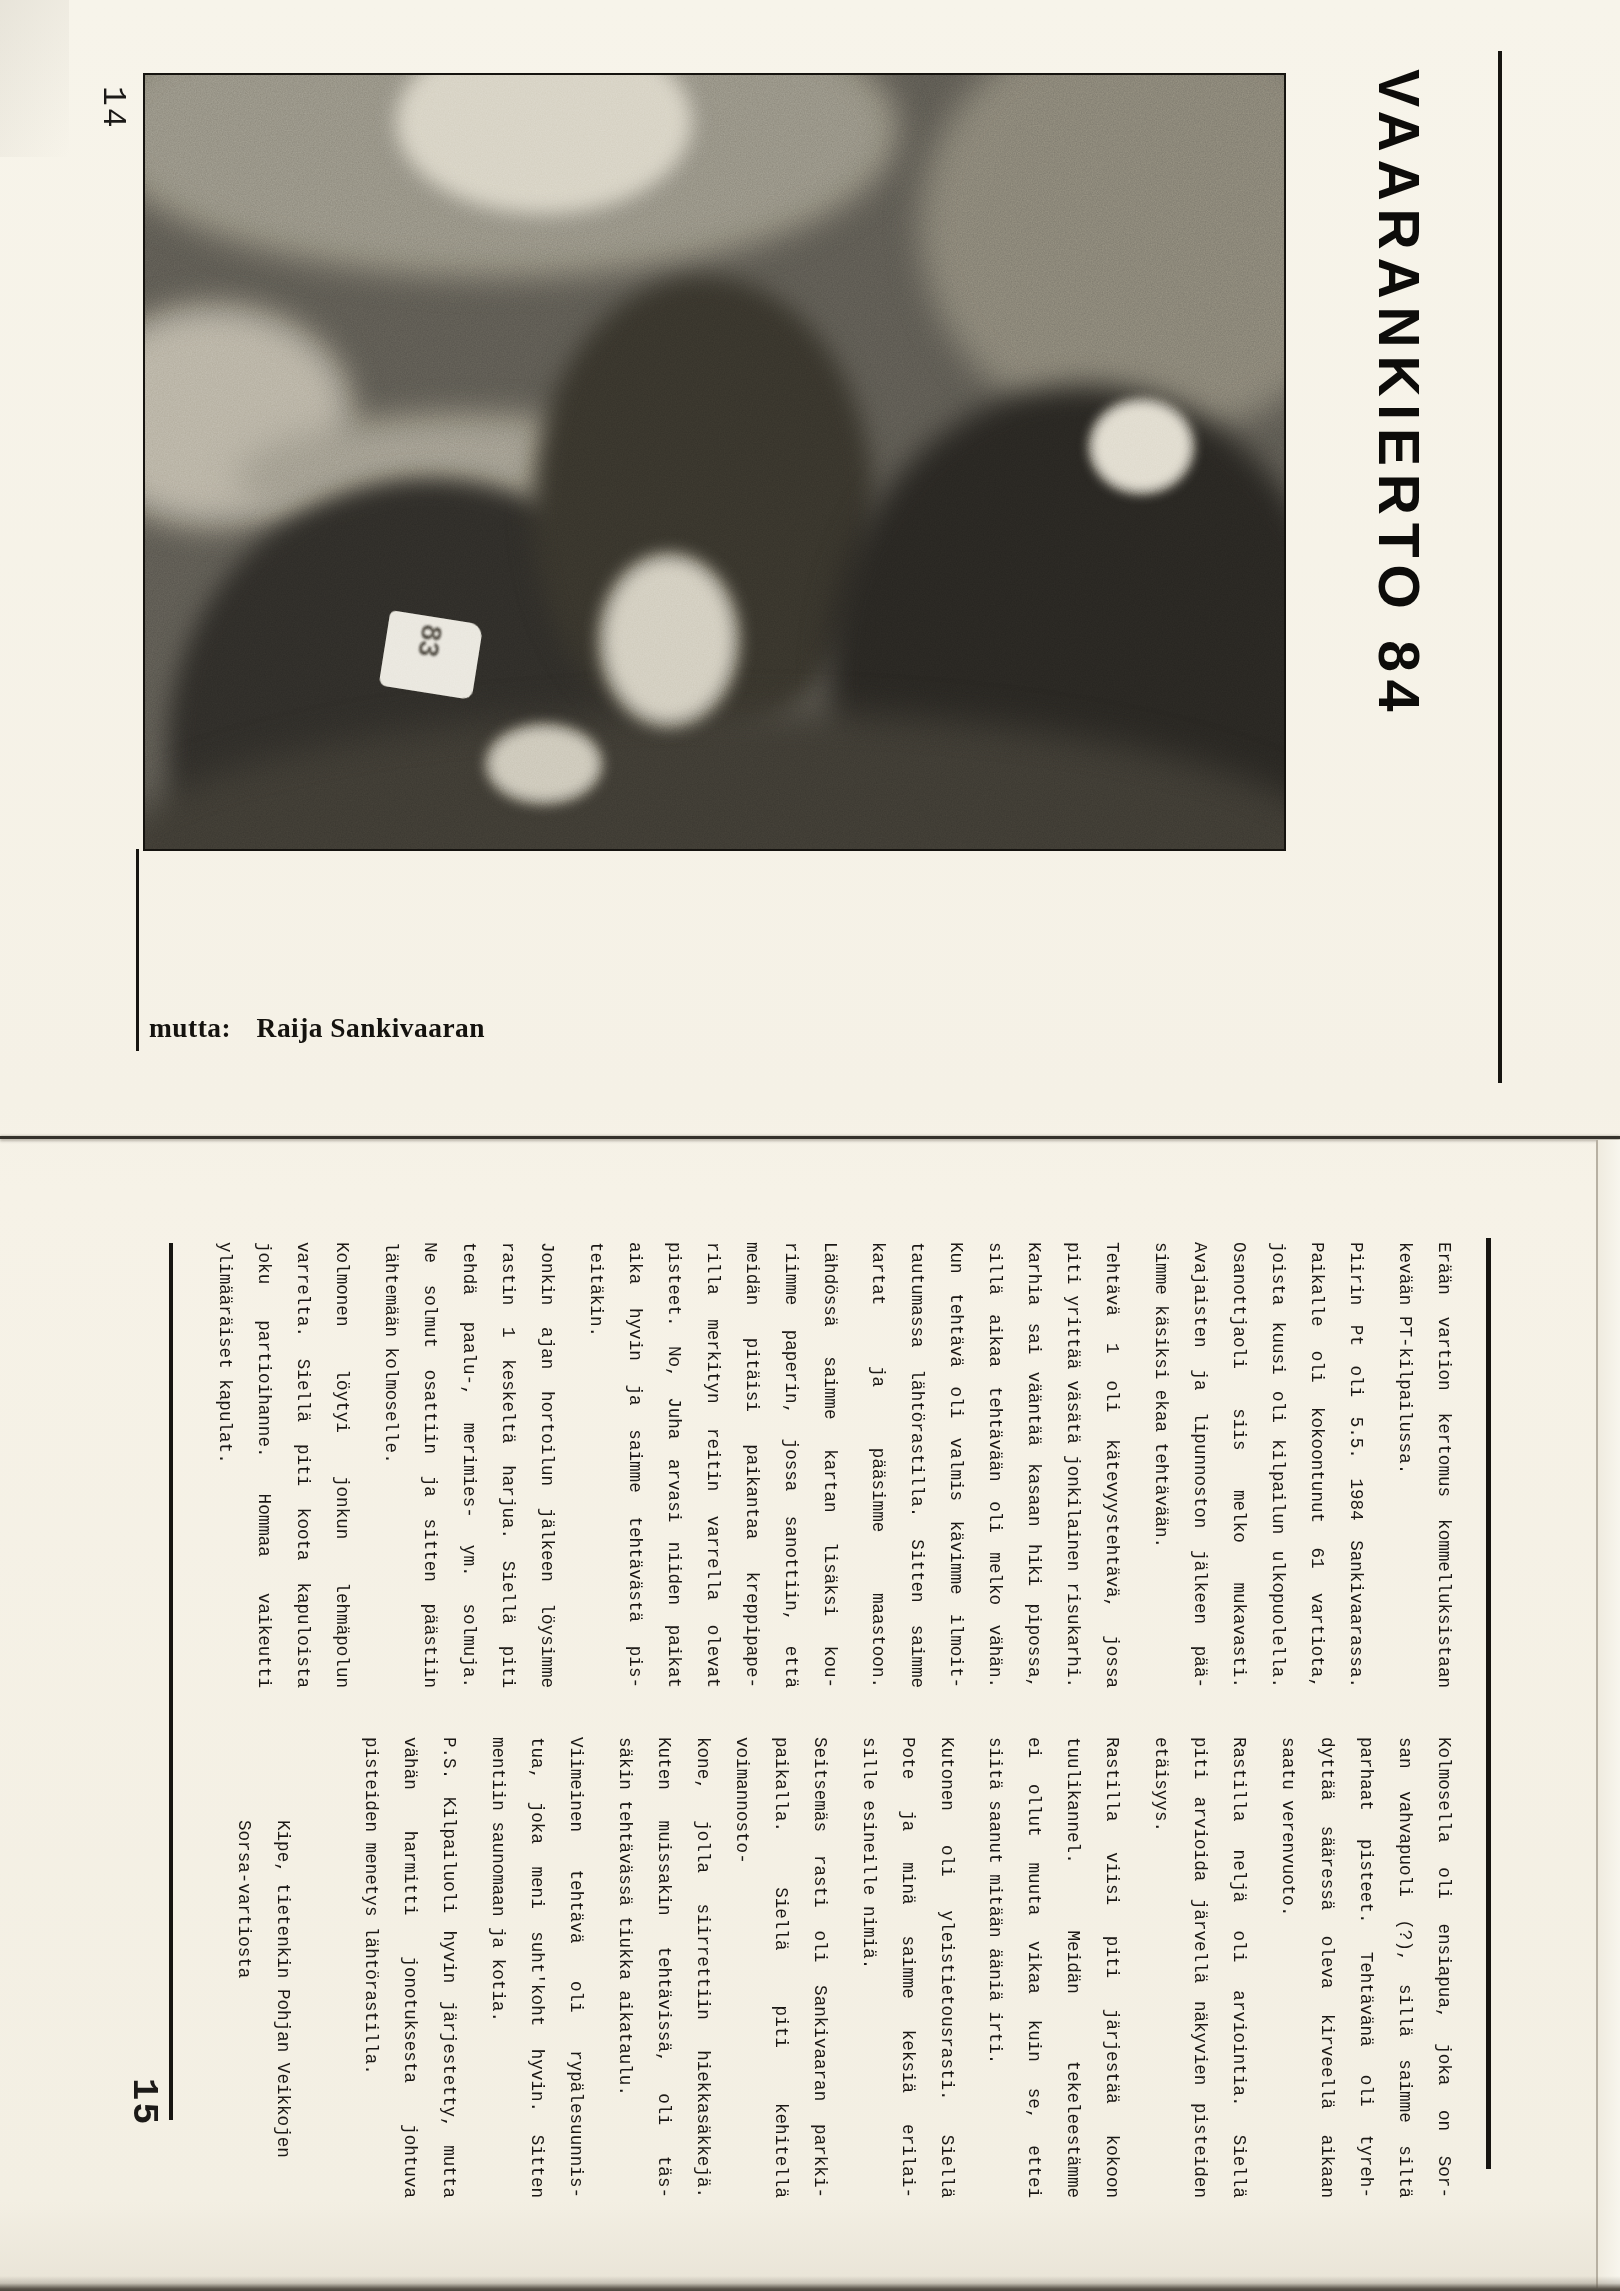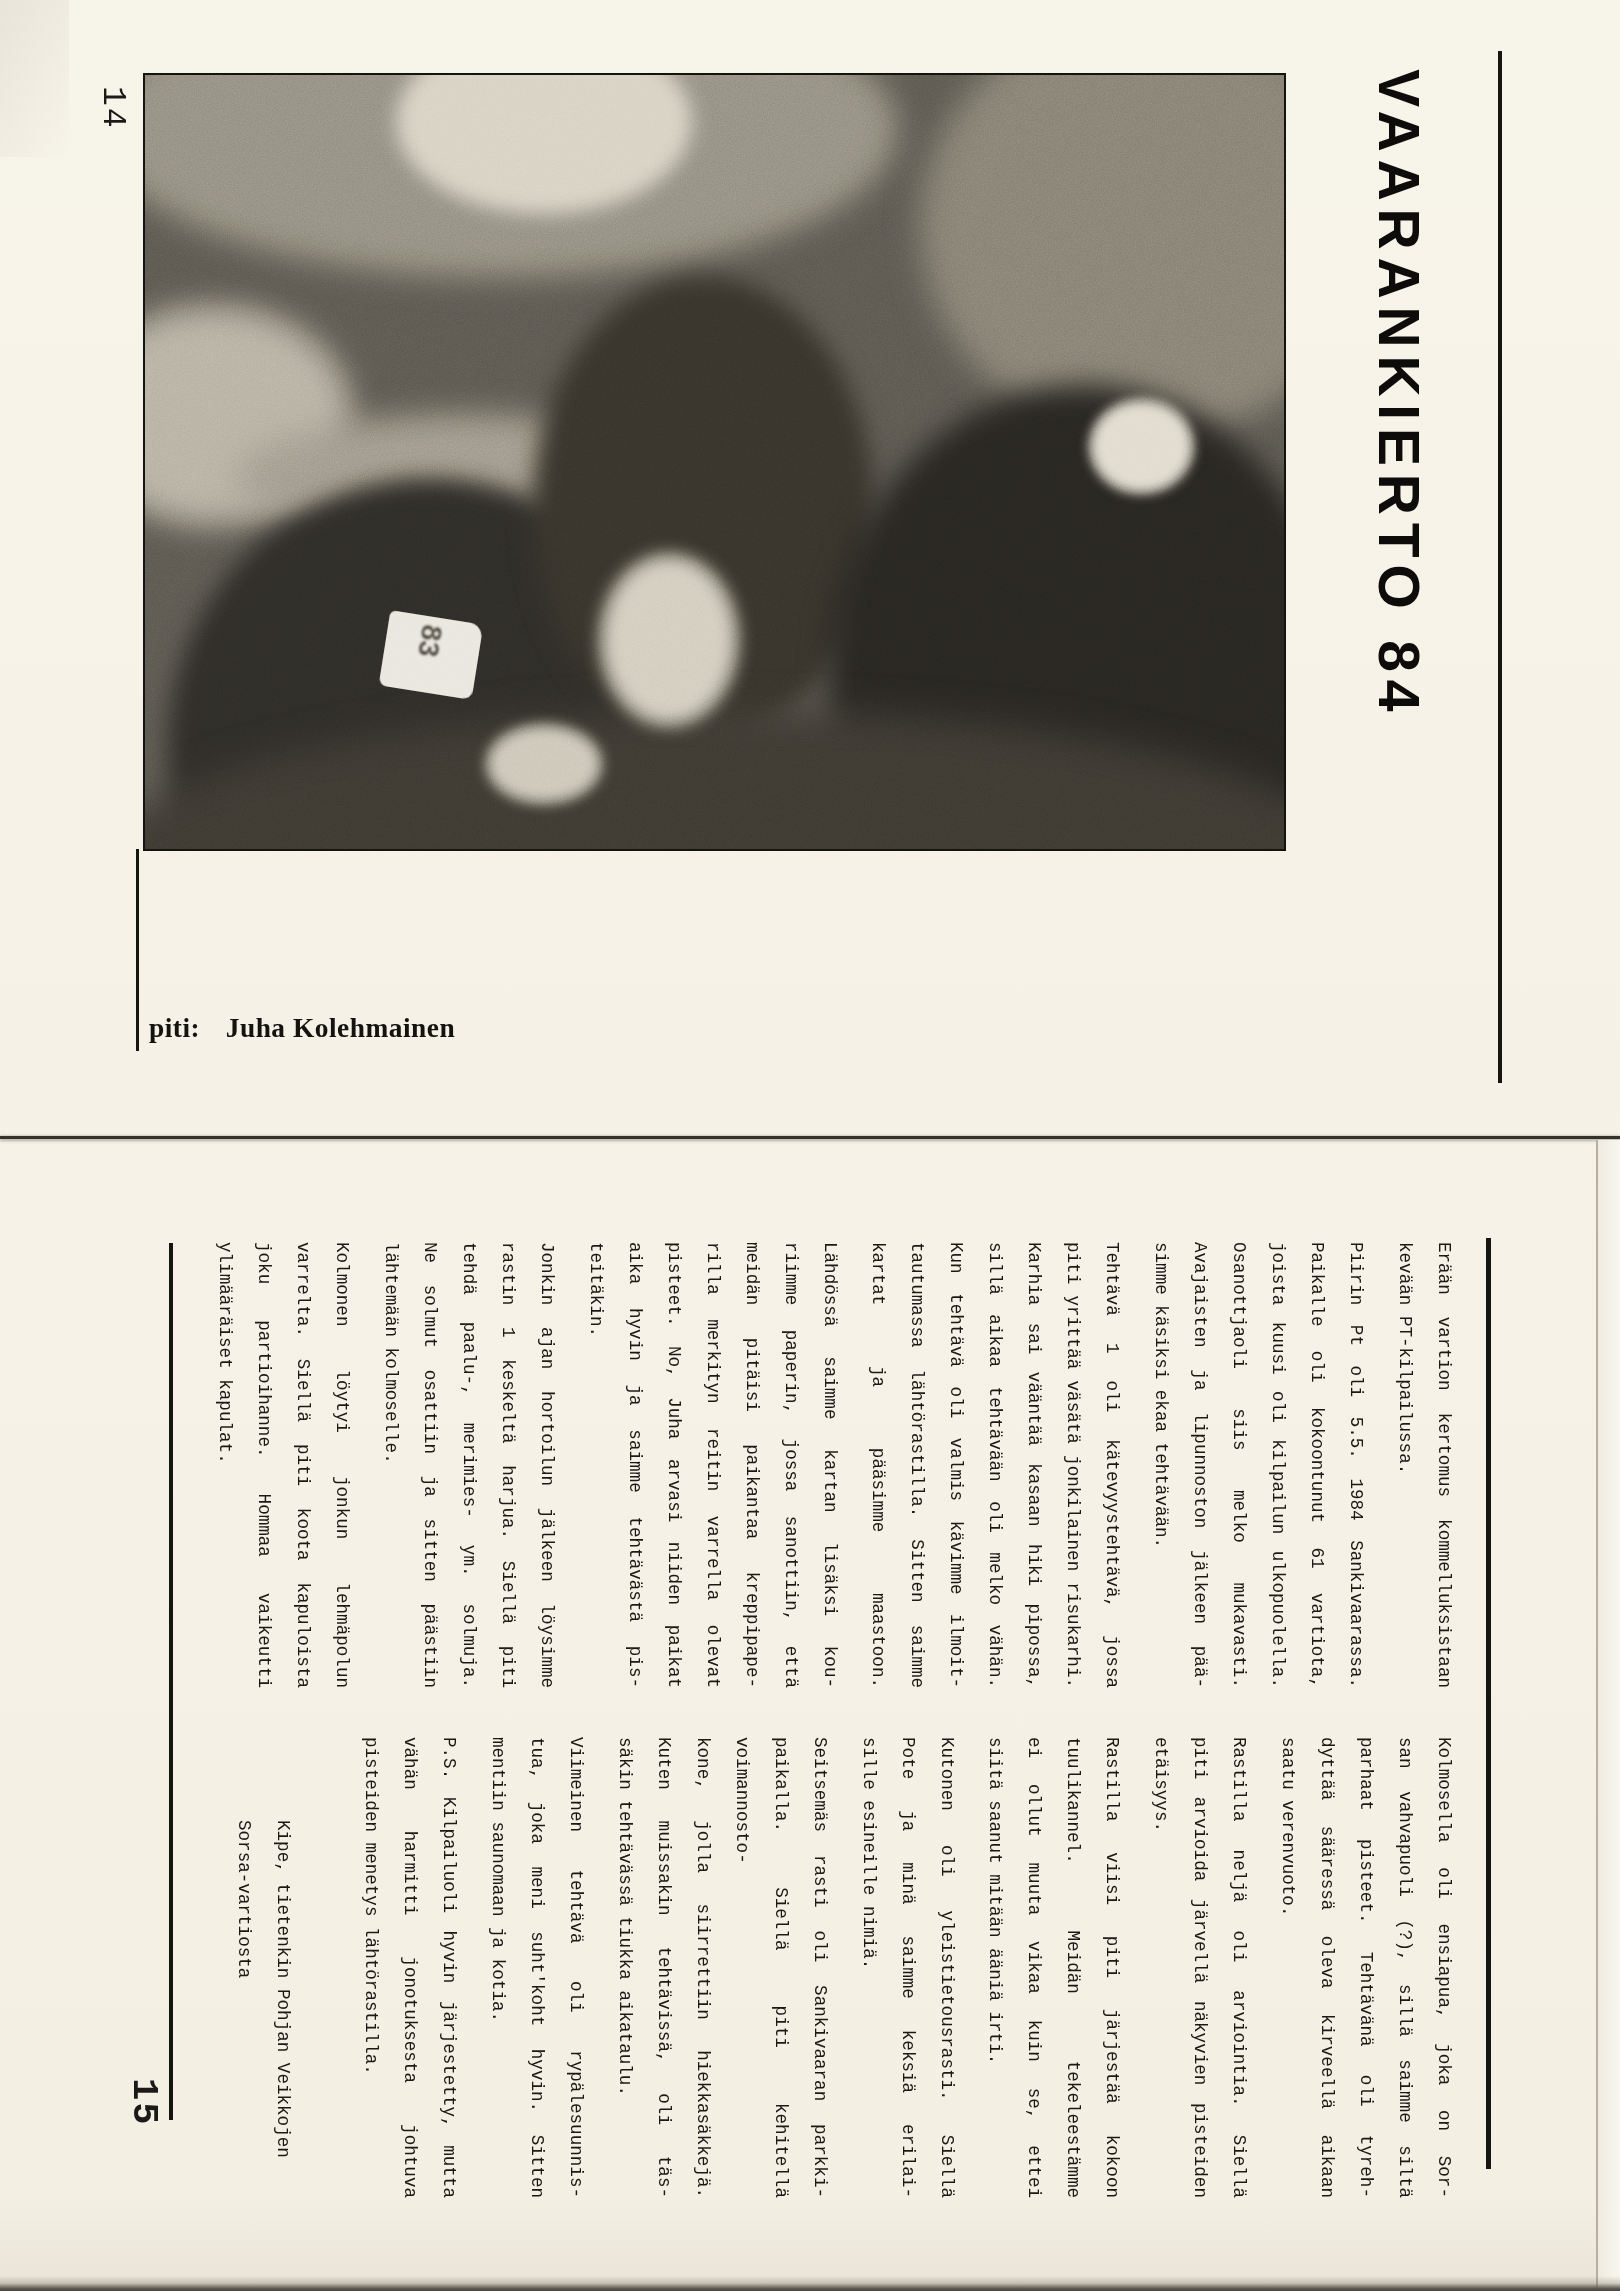--- a/index.html
+++ b/index.html
@@ -101,21 +101,21 @@
     </svg>
   </div>
 
   <div class="abs title-vert">VAARANKIERTO 84</div>
 
   <div class="abs rule-v" style="left:1498px;top:51px;width:3.9px;height:1032px;"></div>
 
   <div class="abs rule-v" style="left:136px;top:849px;width:2.9px;height:202px;"></div>
 
   <div class="abs caption">
-    <span class="cap-label">piti:</span><span class="cap-name">Juha Kolehmainen</span>
+    <span class="cap-label">mutta:</span><span class="cap-name">Raija Sankivaaran</span>
   </div>
 </div>
 
 <div class="abs divider"></div>
 
 <div class="abs" style="left:0;top:1139px;width:1620px;height:1153px;">
 
   <div class="abs rule-v" style="left:1486px;top:99px;width:4.9px;height:931px;"></div>
 
   <div class="abs rule-v" style="left:169px;top:104px;width:3.9px;height:877px;"></div>

